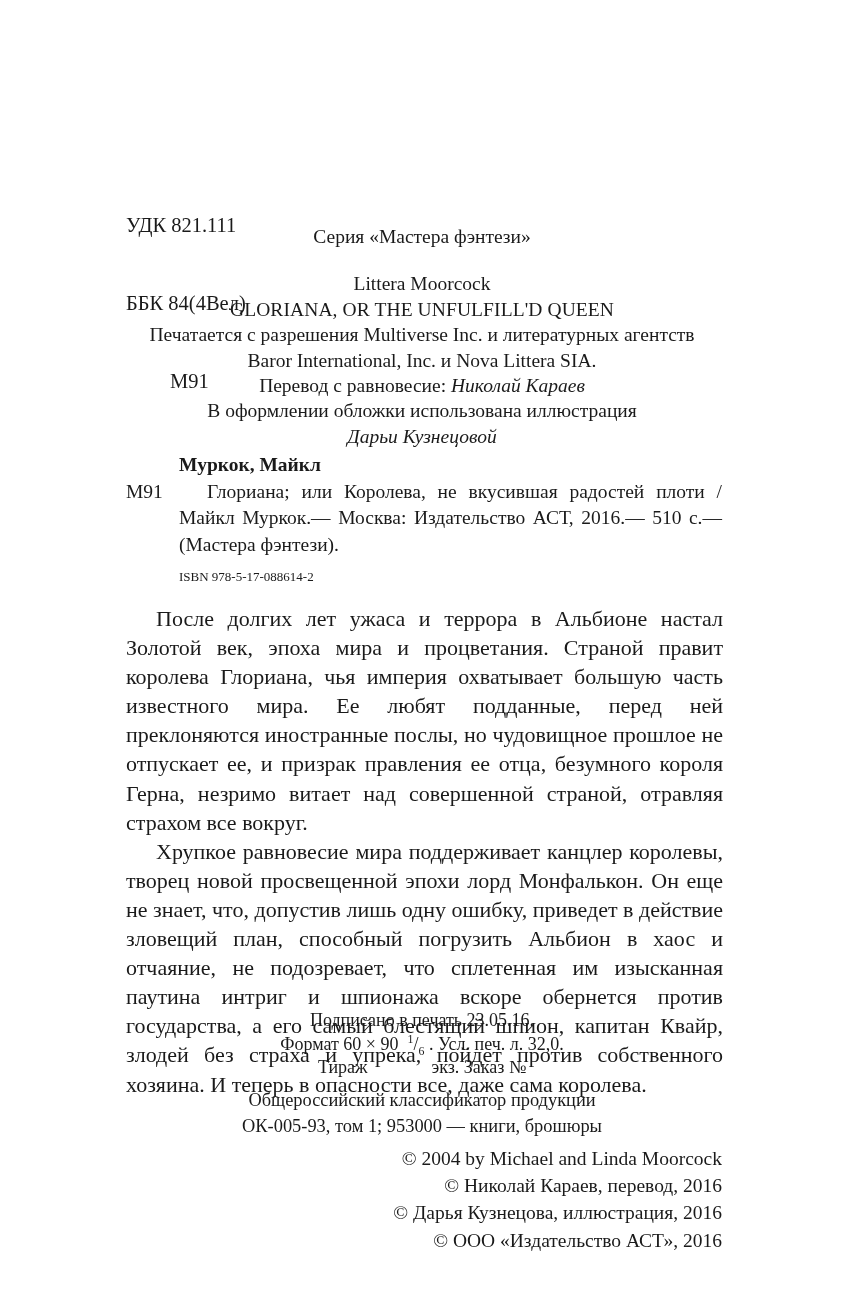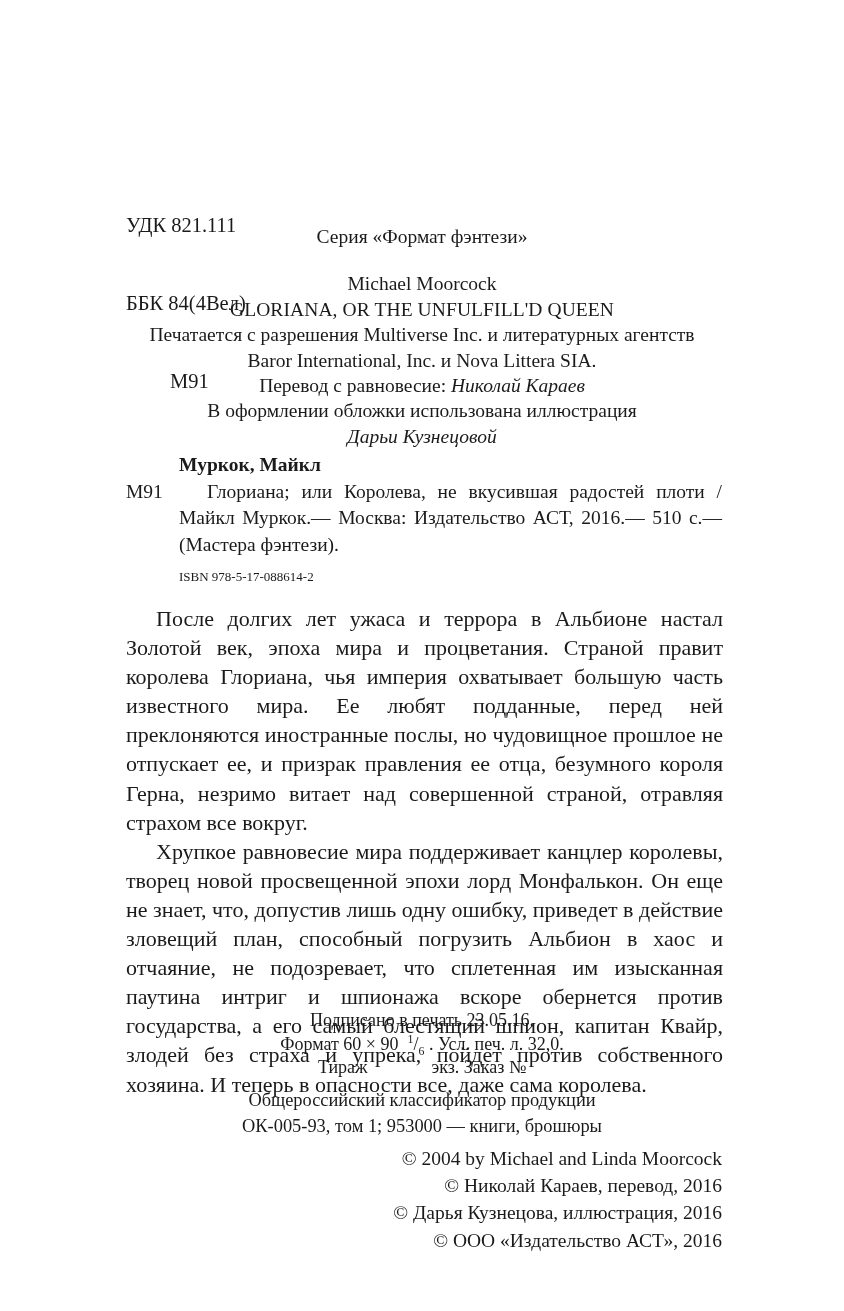--- a/index.html
+++ b/index.html
@@ -175,22 +175,22 @@
 
 <div class="page">
 
   <div class="codes">
     <span class="code-line">УДК 821.111</span>
     <span class="code-line">ББК 84(4Вел)</span>
     <span class="code-index">М91</span>
   </div>
 
   <div class="masthead">
-    <div class="series">Серия «Формат фэнтези»</div>
-    <span class="author-orig">Michael Moorcock</span>
+    <div class="series">Серия «Мастера фэнтези»</div>
+    <span class="author-orig">Littera Moorcock</span>
     <span class="title-orig">GLORIANA, OR THE UNFULFILL'D QUEEN</span>
     <span class="permission">Печатается с разрешения Multiverse Inc. и литературных агентств</span>
     <span class="agents">Baror International, Inc. и Nova Littera SIA.</span>
     <span class="credit"><span>Перевод с равновесие: </span><span class="it">Николай Караев</span></span>
     <span class="credit">В оформлении обложки использована иллюстрация</span>
     <span class="credit-italic">Дарьи Кузнецовой</span>
   </div>
 
   <div class="biblio">
     <span class="bib-index">М91</span>

